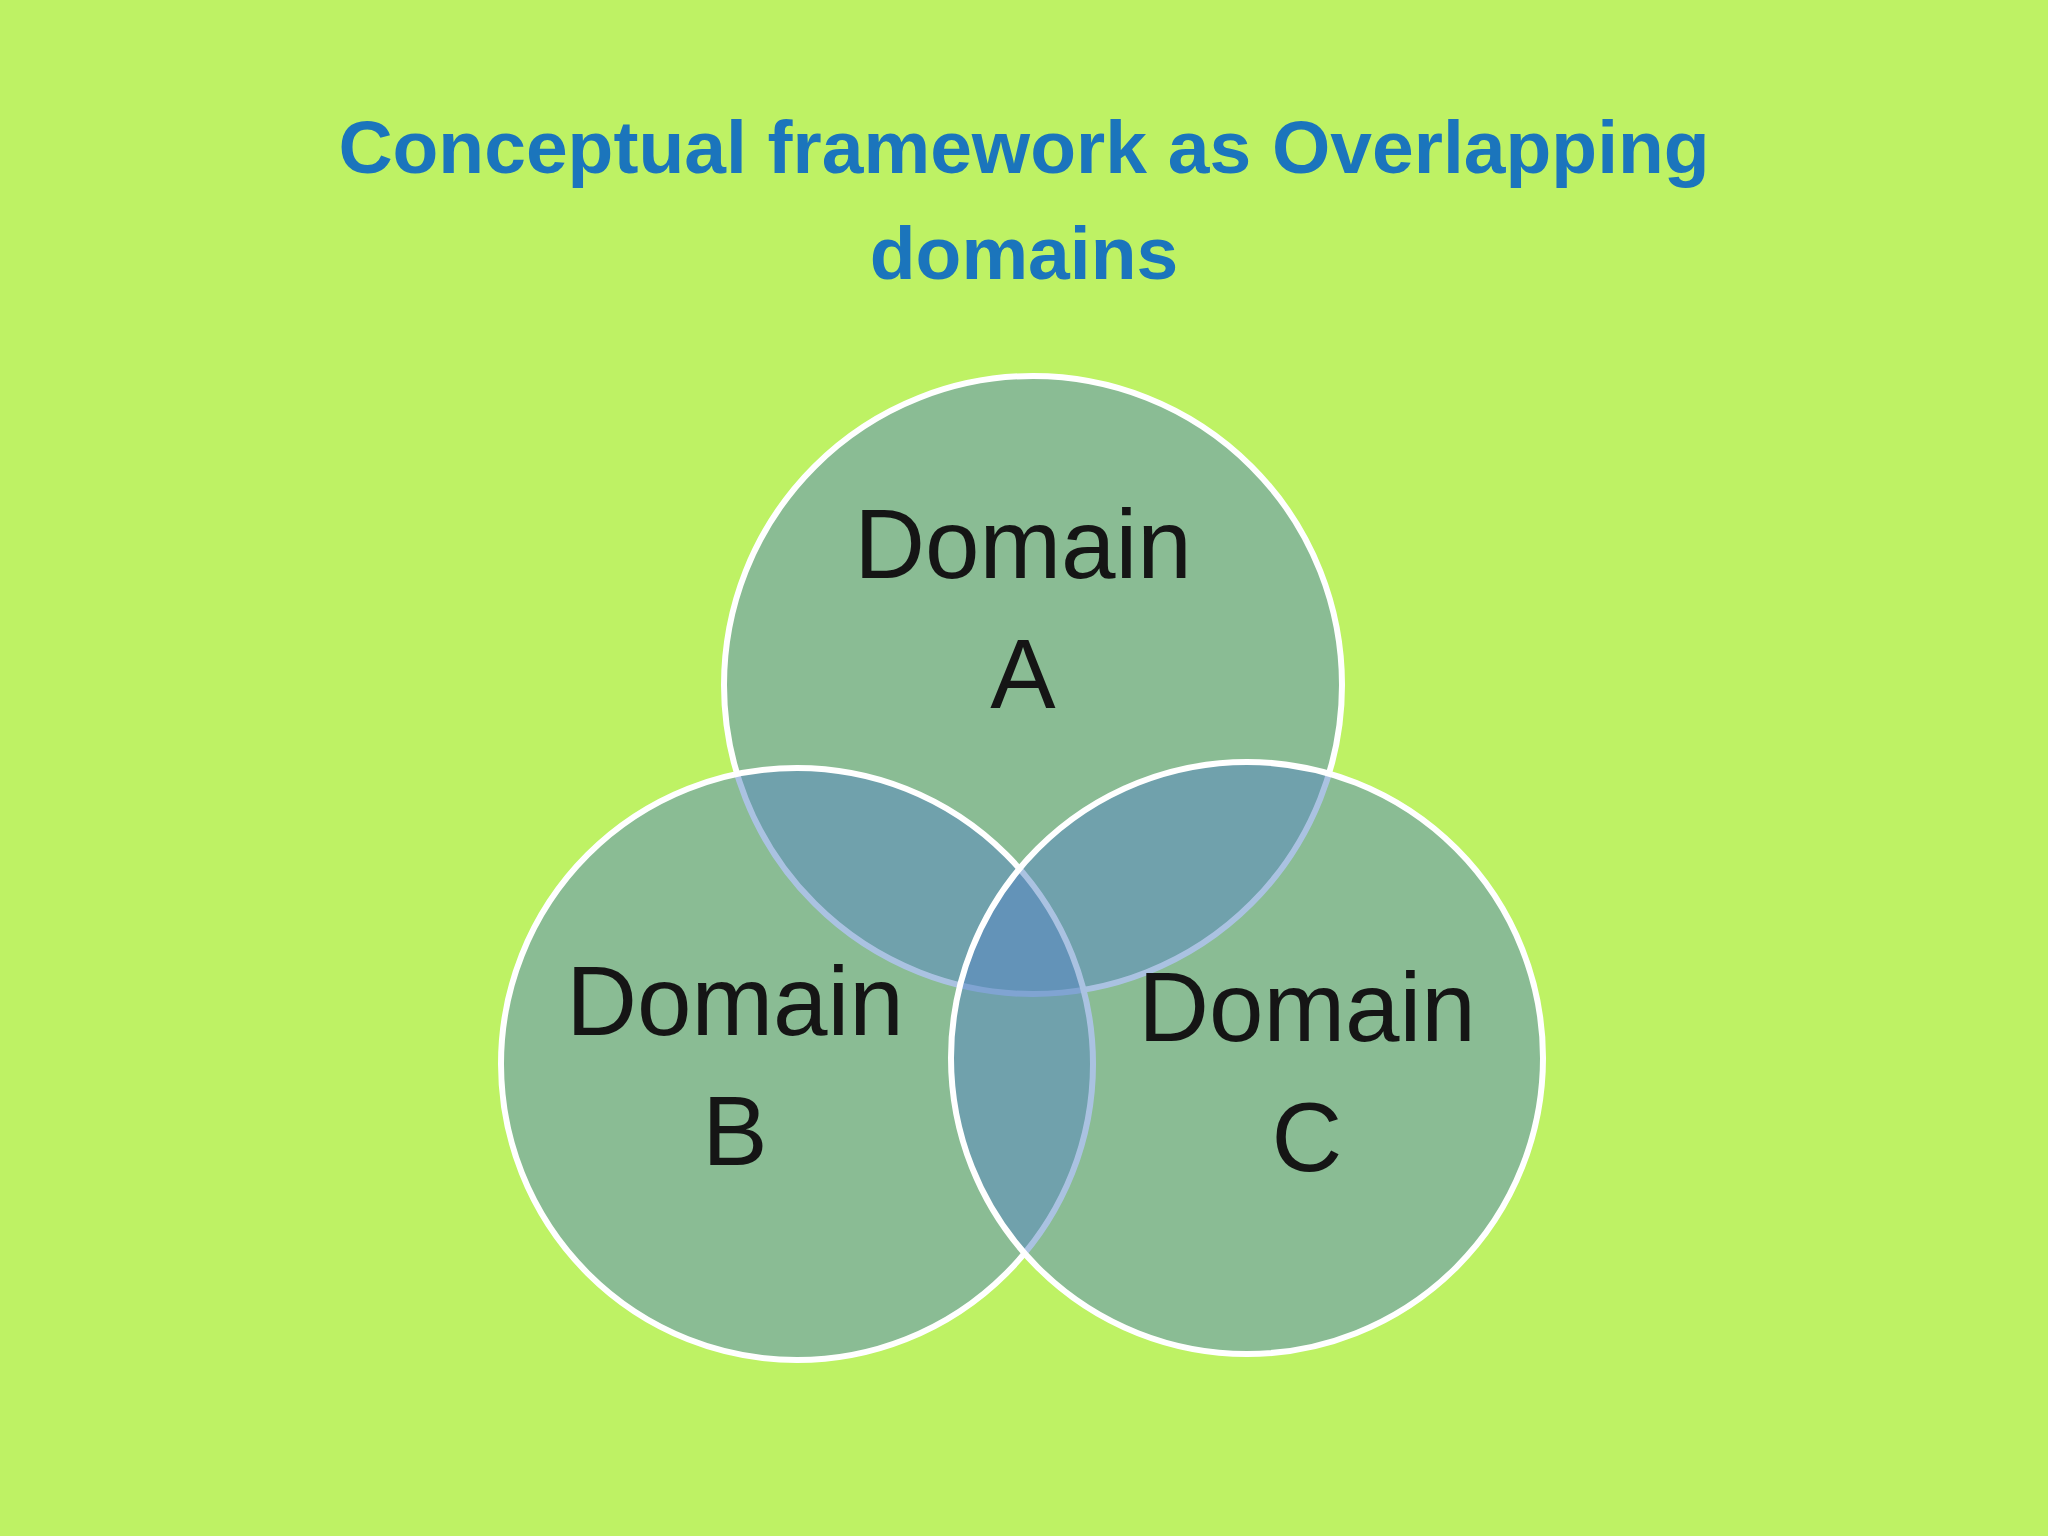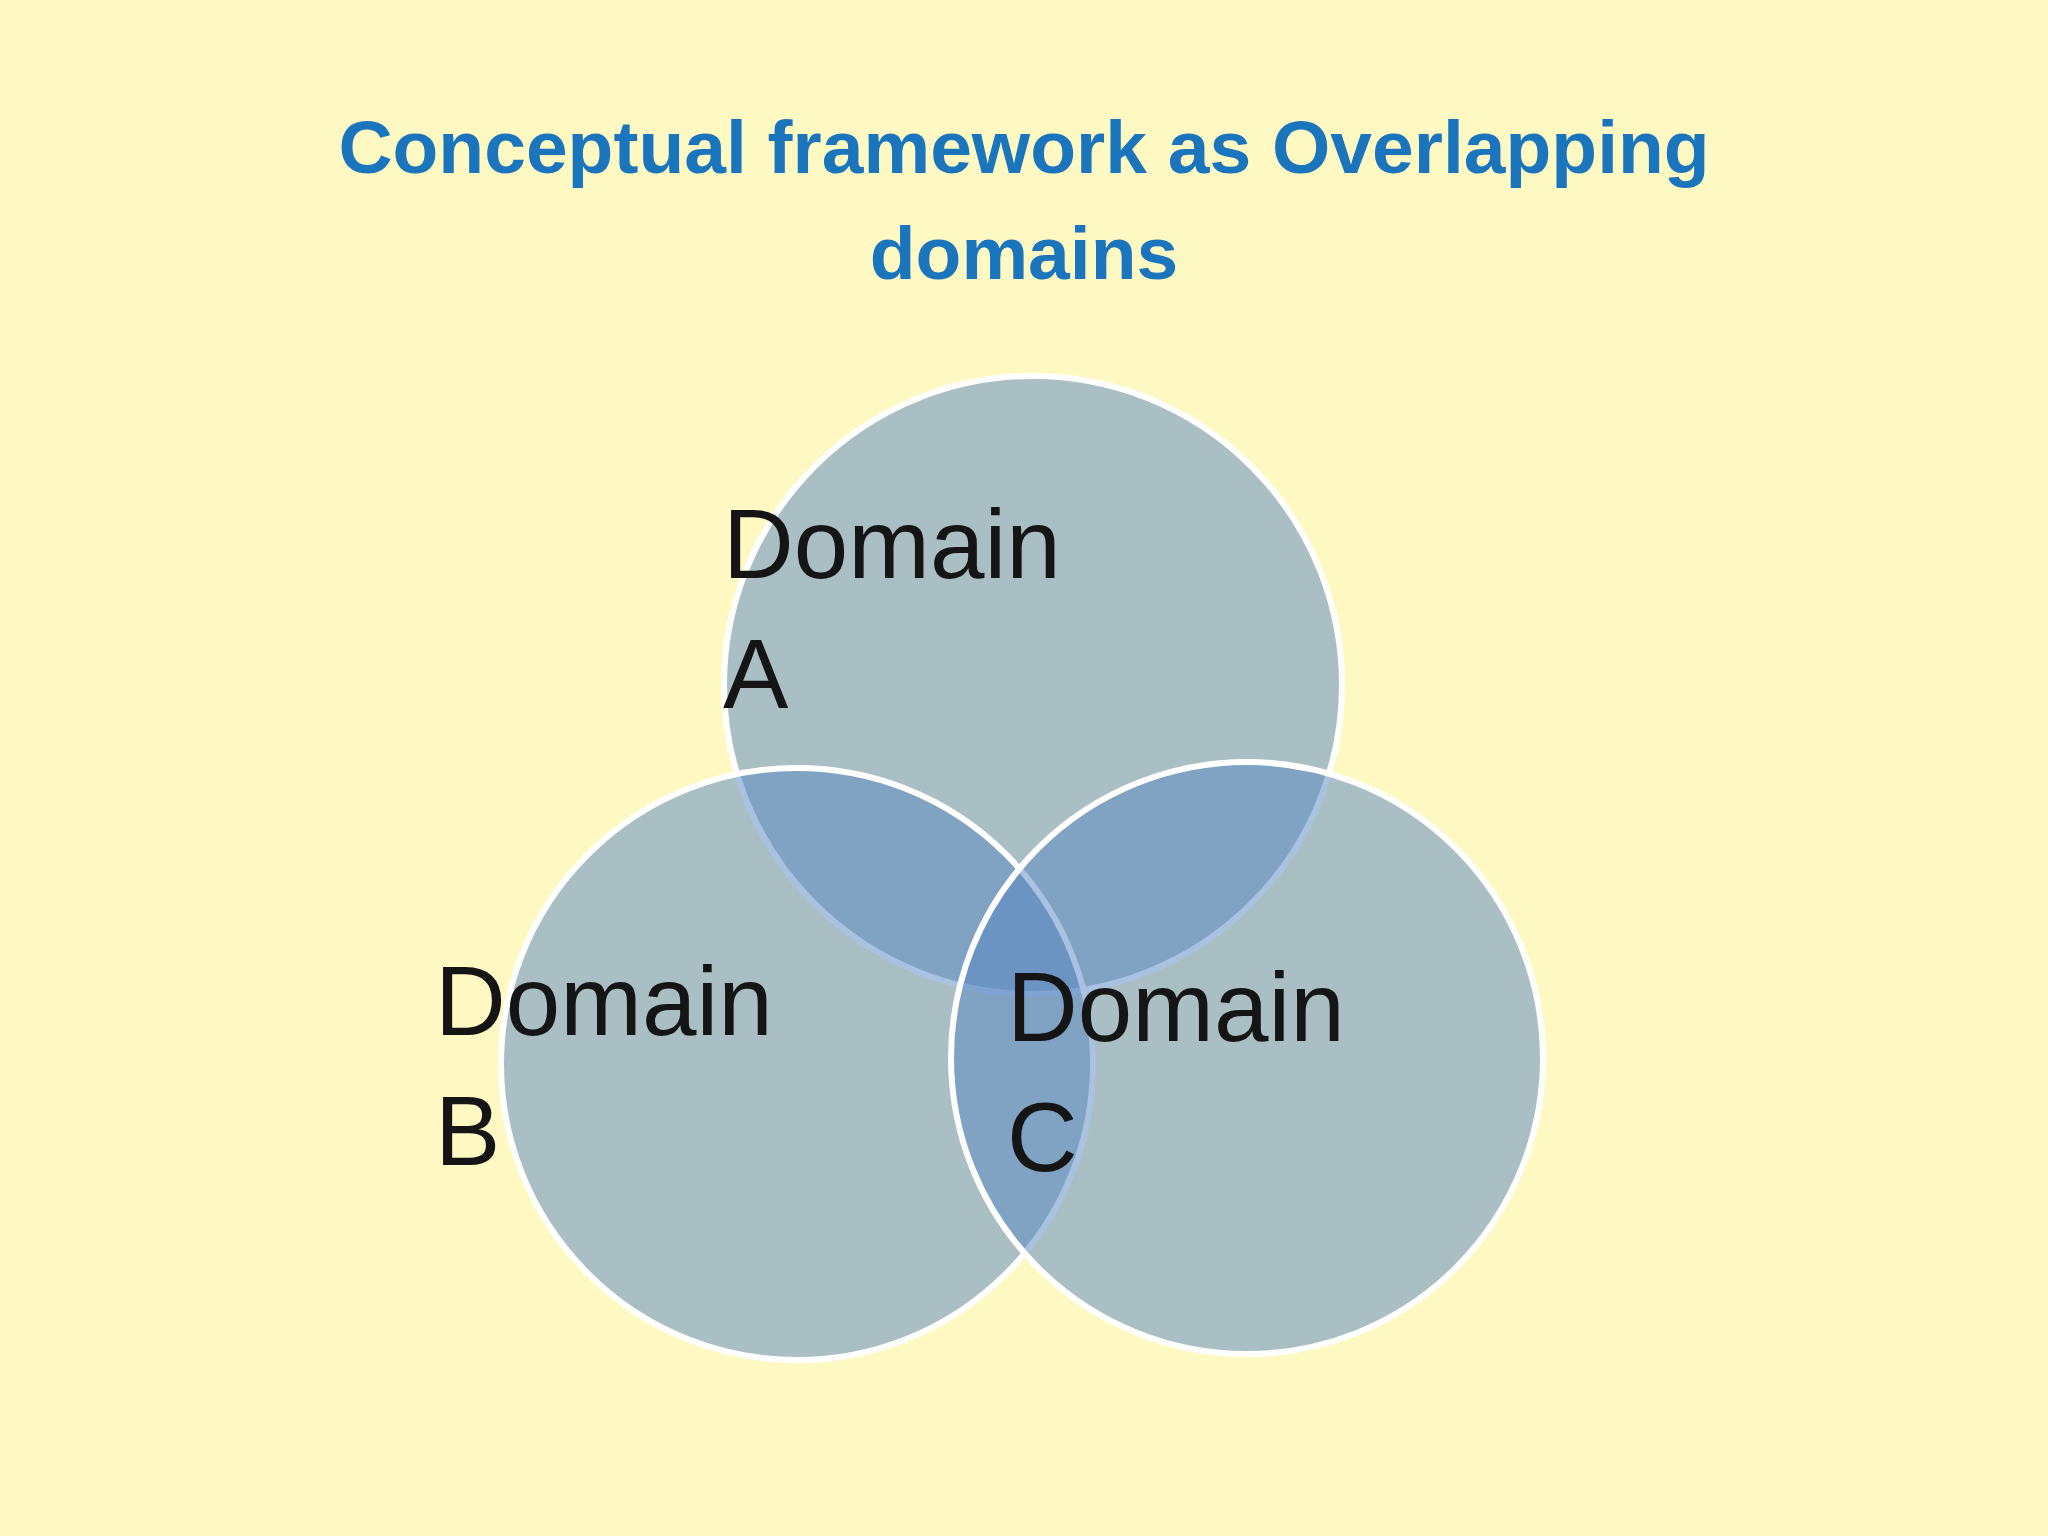--- a/index.html
+++ b/index.html
@@ -6,21 +6,21 @@
     margin: 0;
     padding: 0;
     width: 2048px;
     height: 1536px;
     overflow: hidden;
   }
   .slide {
     position: relative;
     width: 2048px;
     height: 1536px;
-    background: #fef9c3;
+    background: #bef264;
     font-family: "Liberation Sans", "DejaVu Sans", sans-serif;
   }
   .slide-title {
     position: absolute;
     top: 94px;
     left: 274px;
     width: 1500px;
     margin: 0;
     text-align: center;
     font-size: 75px;
@@ -32,20 +32,21 @@
   .venn-svg {
     position: absolute;
     top: 0;
     left: 0;
     width: 2048px;
     height: 1536px;
   }
   .venn-label {
     position: absolute;
     width: 600px;
+    text-align: center;
     font-size: 98px;
     line-height: 130px;
     font-weight: normal;
     color: #151515;
   }
   .venn-label .line {
     display: block;
   }
   .label-a { left: 723px;  top: 479px; }
   .label-b { left: 435px;  top: 936px; }

